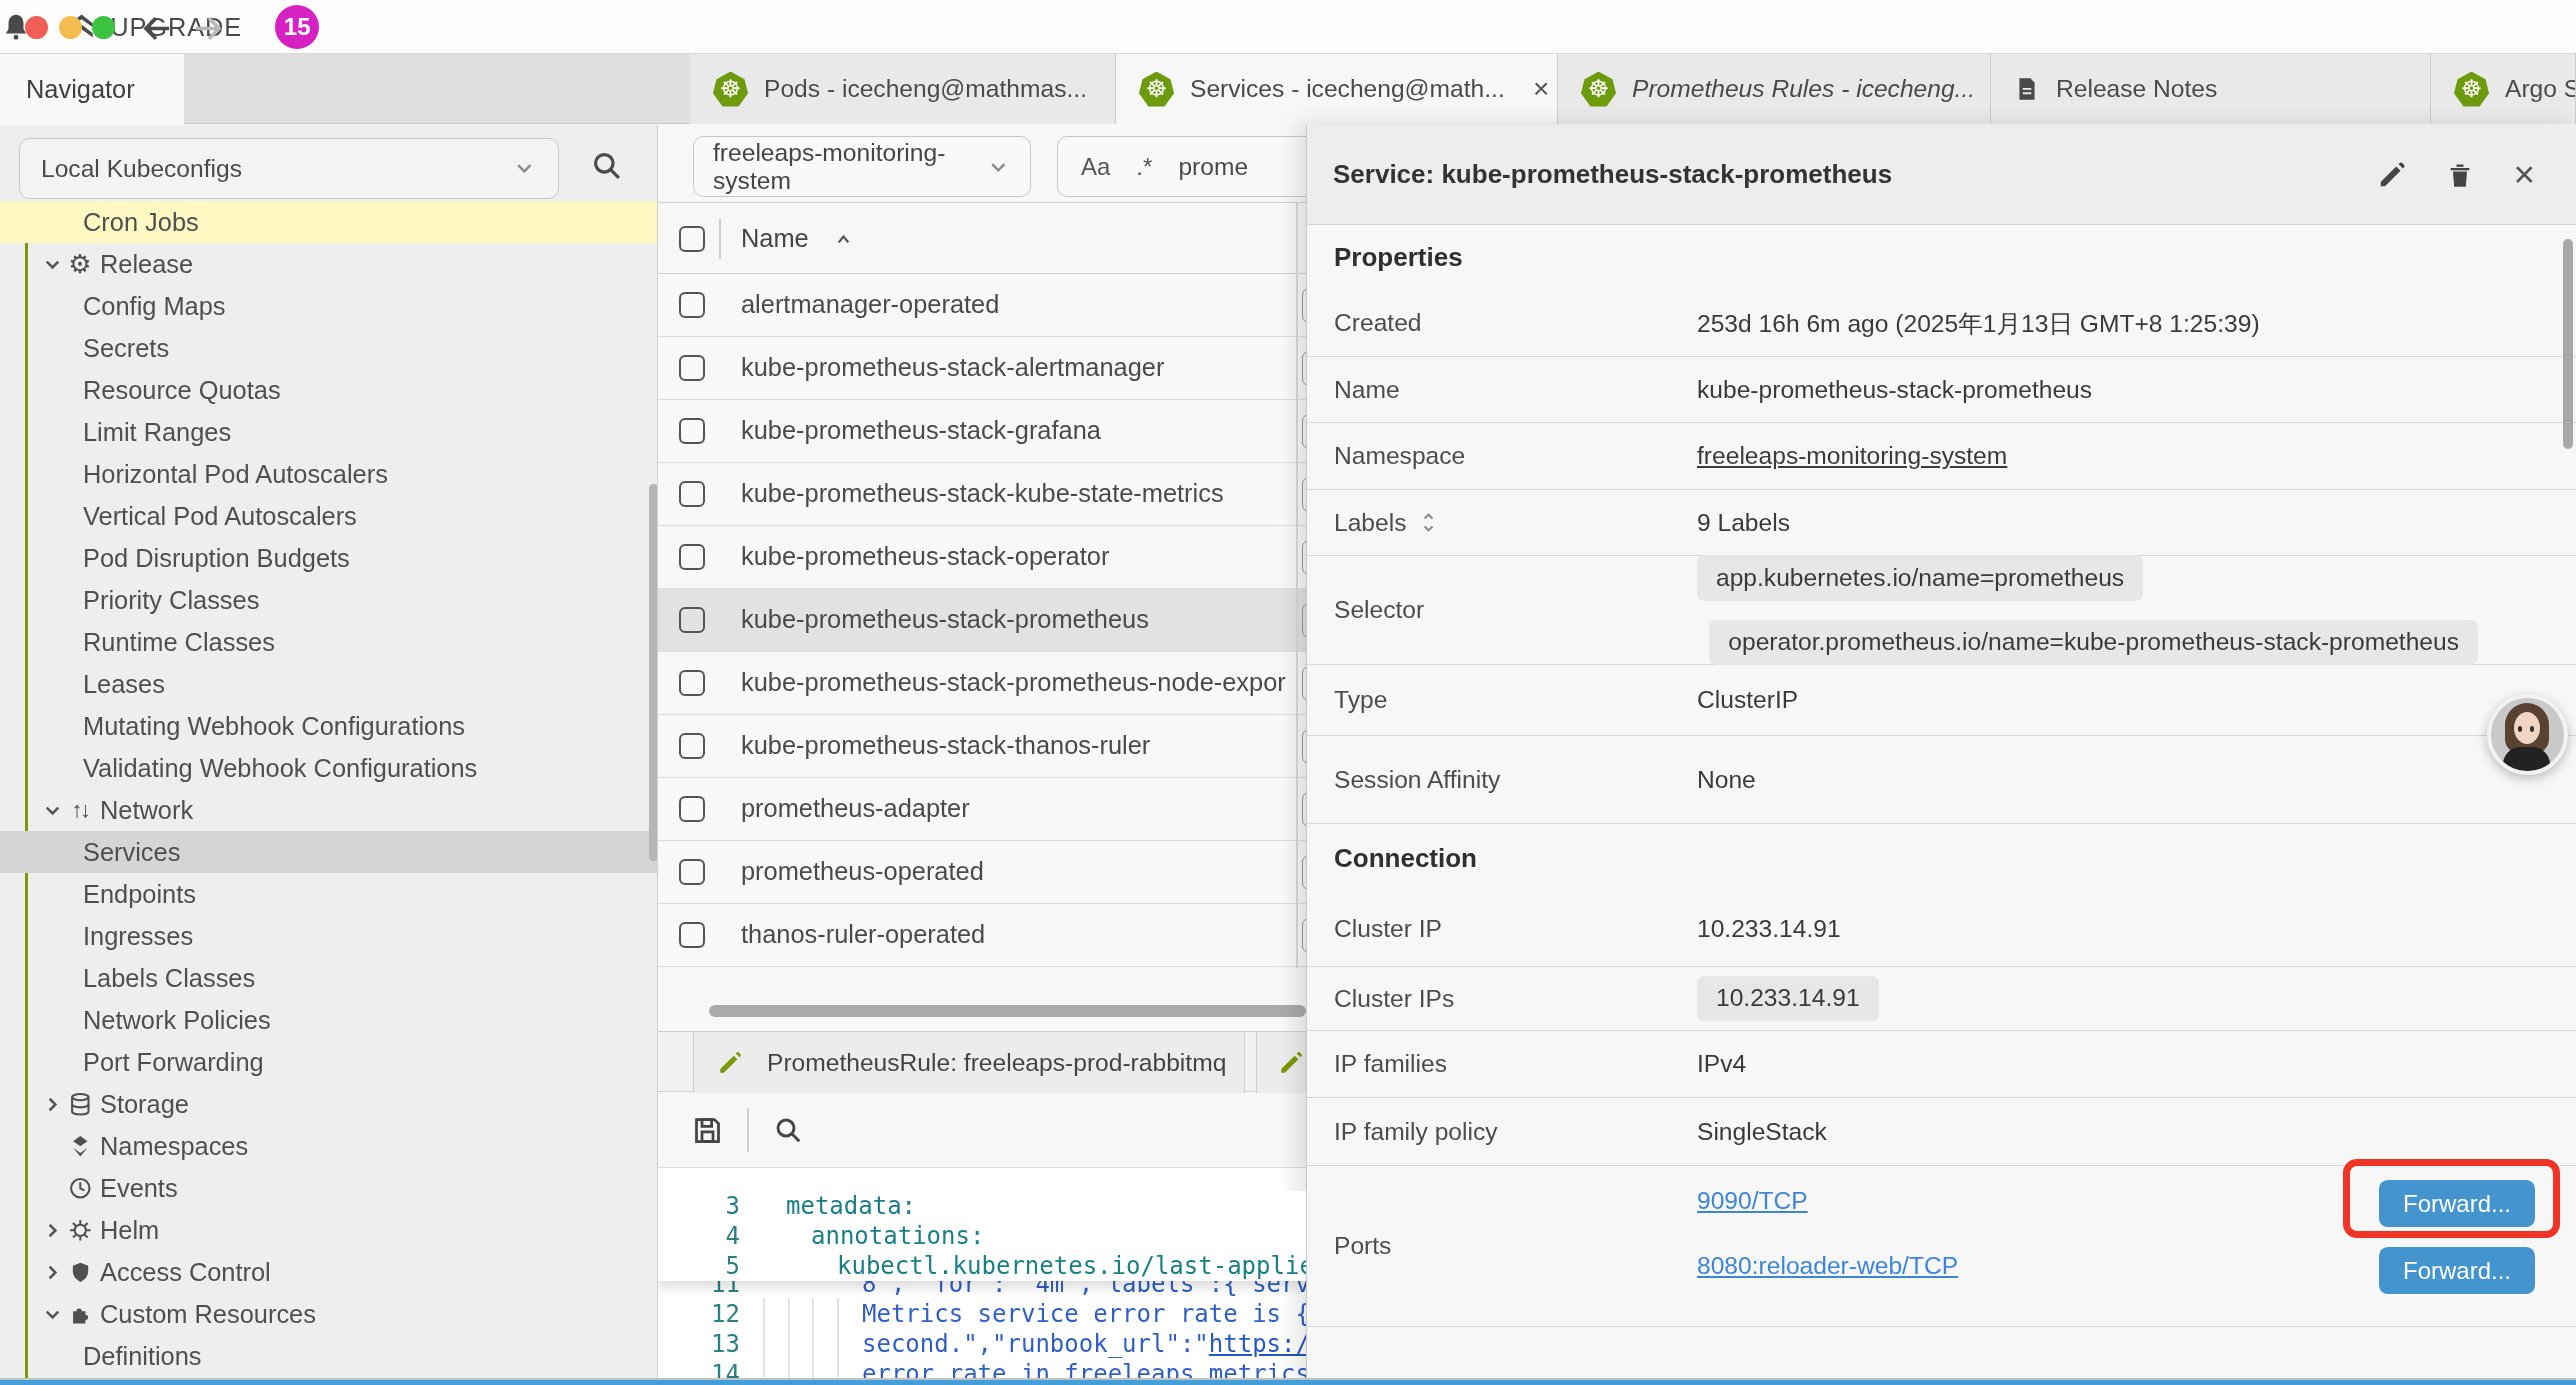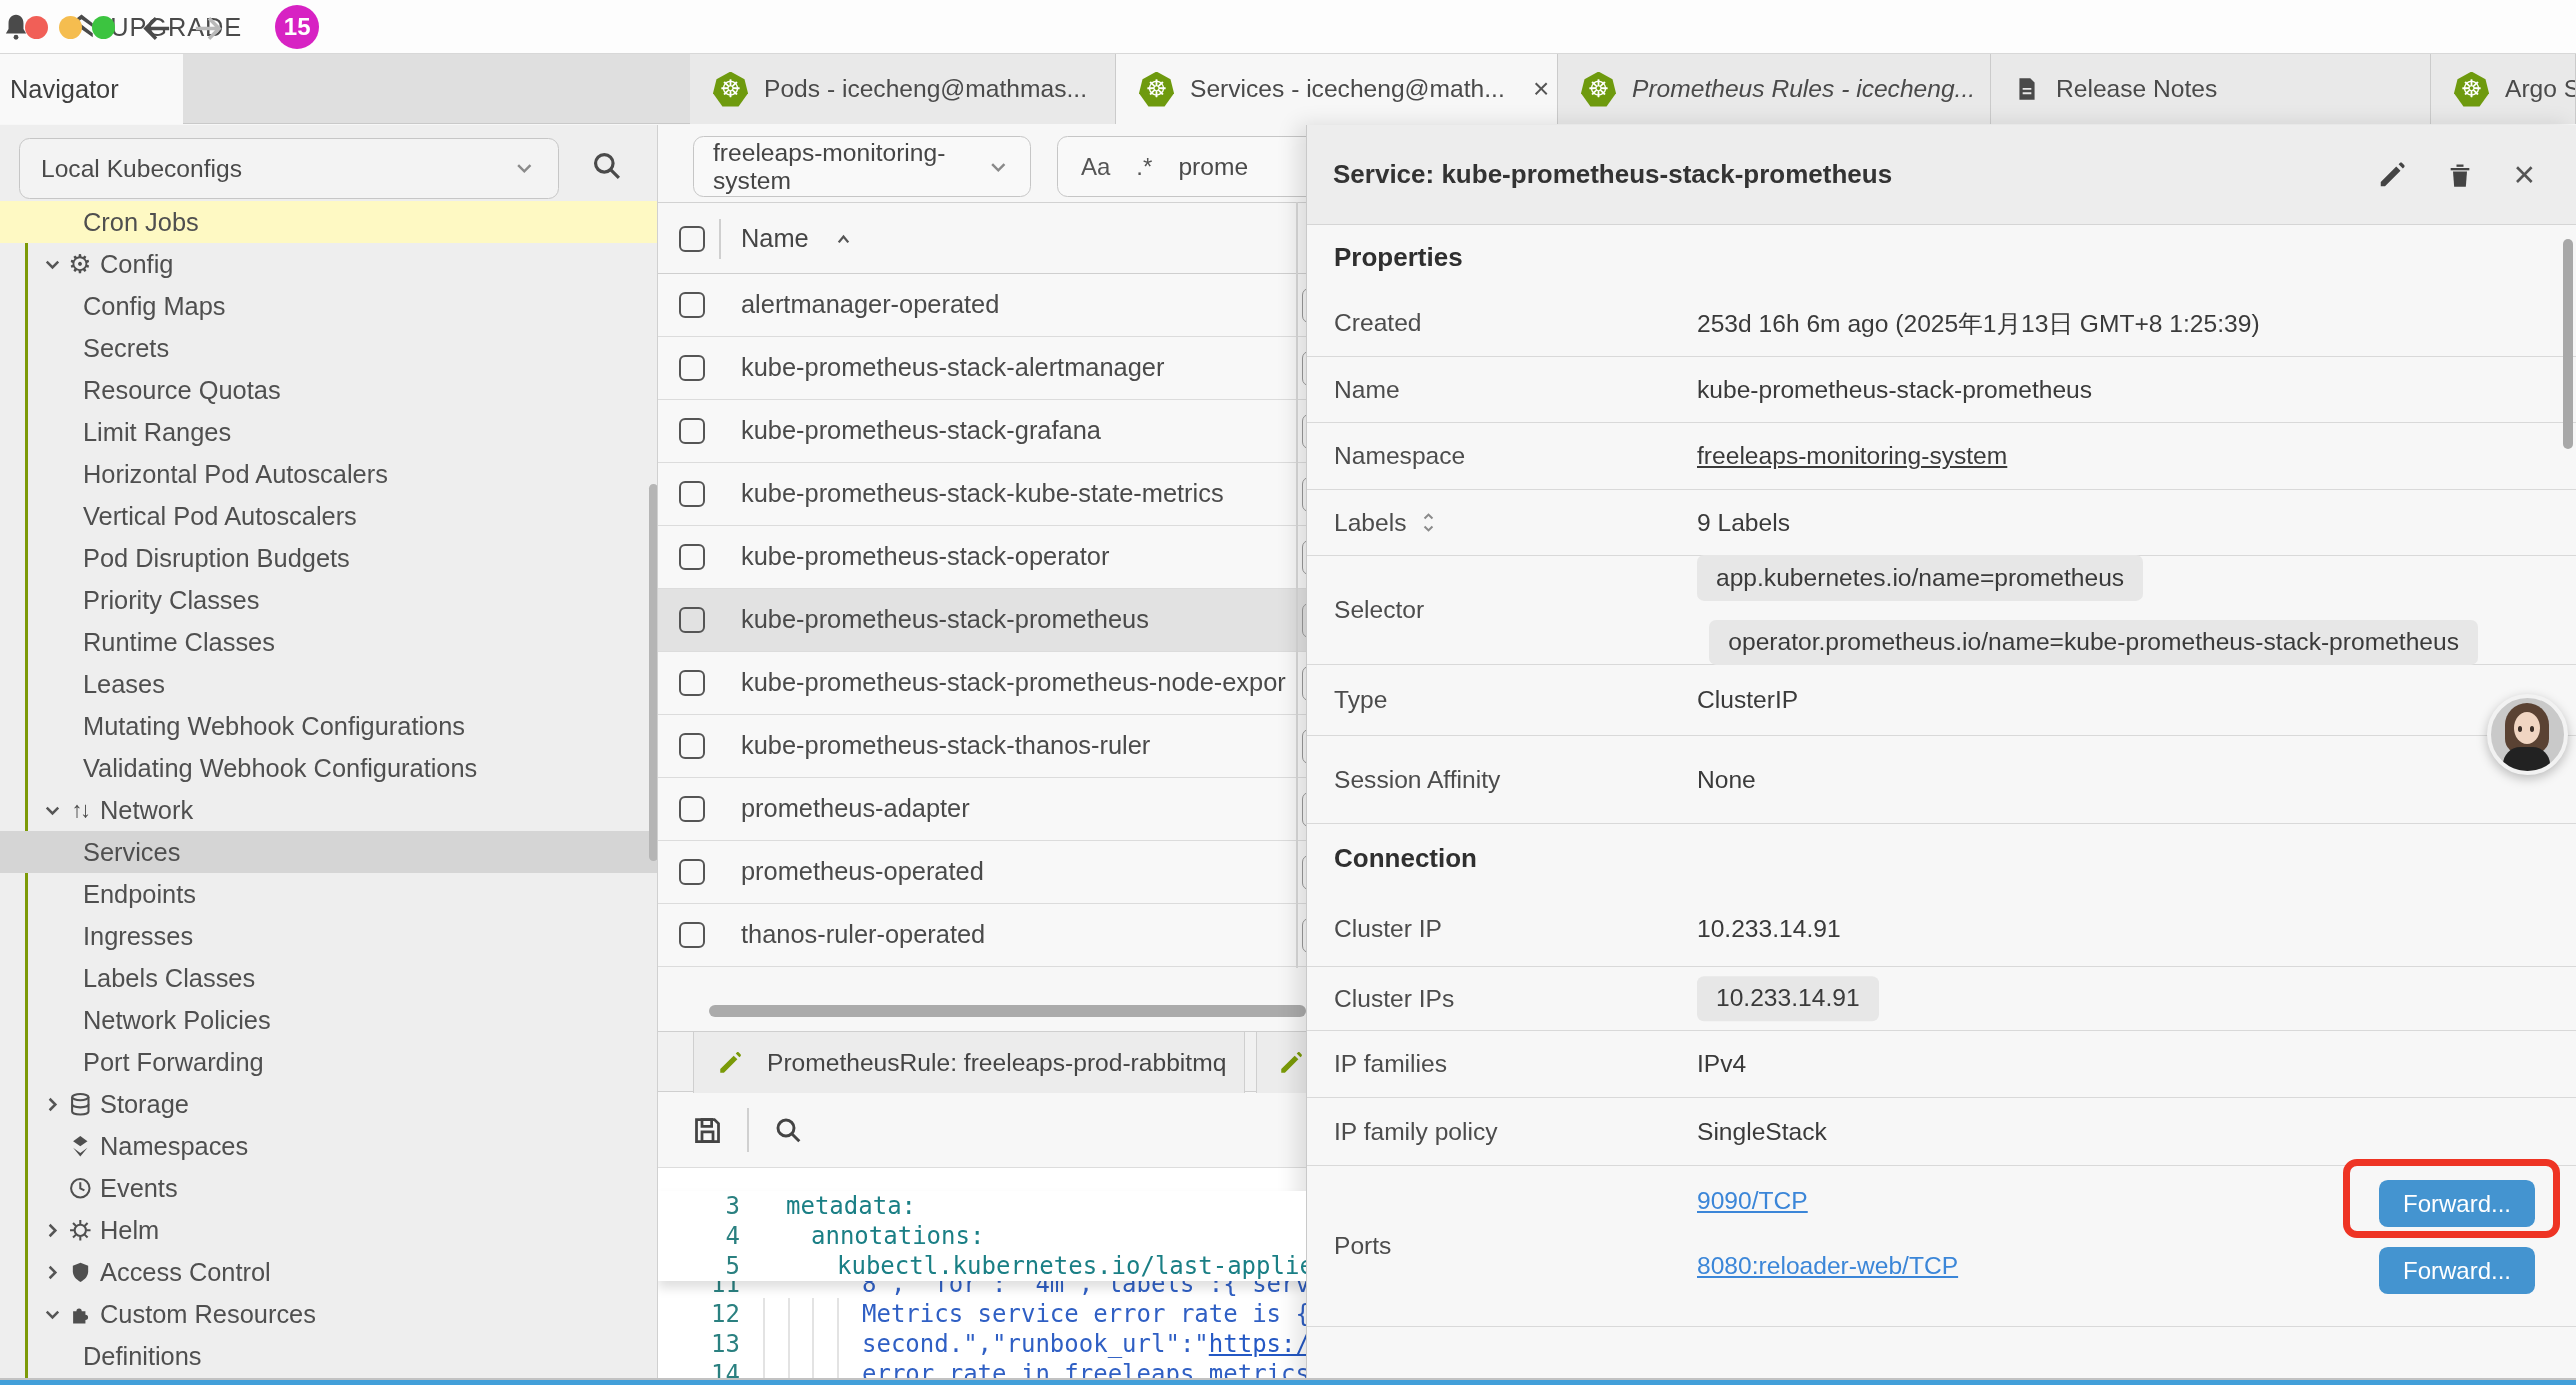--- a/index.html
+++ b/index.html
@@ -14,21 +14,21 @@
   svg{display:block;}
   
   #topbar{left:0;top:0;width:2576px;height:54px;background:#fdfdfd;border-bottom:1.8px solid #d8d8d8;}
   .tl{width:23px;height:23px;border-radius:50%;top:16px;}
   .arrow-btn{top:10.5px;width:35px;height:35px;}
   #topbar-right{right:16px;top:0;height:54px;display:flex;align-items:center;gap:33px;}
   .upgrade-wrap{display:flex;align-items:center;gap:12.3px;font-size:25.4px;color:#4a4a4a;letter-spacing:0.9px;}
   .badge{width:44px;height:44px;border-radius:50%;background:var(--badge);color:#fff;display:flex;align-items:center;justify-content:center;font-size:24px;font-weight:bold;}
   
   #tabstrip{left:0;top:54px;width:2576px;height:70px;background:#dfdfdf;border-bottom:0.9px solid #c9c9c9;display:flex;}
-  #nav-tab{width:187px;height:70px;background:#f9f9f9;display:flex;align-items:center;padding-left:10px;font-size:25.4px;color:#3f3f3f;}
+  #nav-tab{width:187px;height:70px;background:#f9f9f9;display:flex;align-items:center;padding-left:26px;font-size:25.4px;color:#3f3f3f;}
   #tabstrip-gap{width:517px;height:70px;}
   .apptab{height:70px;display:flex;align-items:center;gap:16px;padding:0 23px;border-right:1.8px solid #cbcbcb;background:#e9e9e9;font-size:24.6px;color:#4a4a4a;overflow:hidden;white-space:nowrap;flex:none;}
   .apptab.active{background:#f7f7f7;}
   .apptab.italic .apptab-label{font-style:italic;}
   .k8s-hepta{width:35px;height:35px;background:var(--k8s);clip-path:polygon(50% 0%,90% 22%,100% 62%,73% 100%,27% 100%,0% 62%,10% 22%);color:#fff;display:flex;align-items:center;justify-content:center;font-size:24px;flex:none;}
   .tab-close{margin-left:12.3px;color:#555;font-size:28px;}
   
   #sidebar{left:0;top:125px;width:658px;height:1261px;background:#eeeeee;border-right:1.8px solid #d0d0d0;overflow:hidden;}
   #kubedrop{left:19px;top:13px;width:540px;height:61px;border:1.8px solid #c6c6c6;border-radius:10.5px;background:#f3f3f3;display:flex;align-items:center;padding:0 21px;color:#4a4a4a;}
   #kubedrop .chev{margin-left:auto;}
@@ -203,21 +203,21 @@
       </div>
       <div class="trow">
         <span class="chev-slot">
           <svg width="23" height="23" viewBox="0 0 24 24" fill="none" stroke="#555" stroke-width="2.6">
             <polyline points="6 9 12 15 18 9"></polyline>
           </svg>
         </span>
         <span class="icon-slot">
           <span style="font-size:26px;font-family:'DejaVu Sans',sans-serif">⚙</span>
         </span>
-        <span class="lbl-l1">Config</span>
+        <span class="lbl-l1">Release</span>
       </div>
       <div class="trow">
         <span class="lbl-l2">Config Maps</span>
       </div>
       <div class="trow">
         <span class="lbl-l2">Secrets</span>
       </div>
       <div class="trow">
         <span class="lbl-l2">Resource Quotas</span>
       </div>

